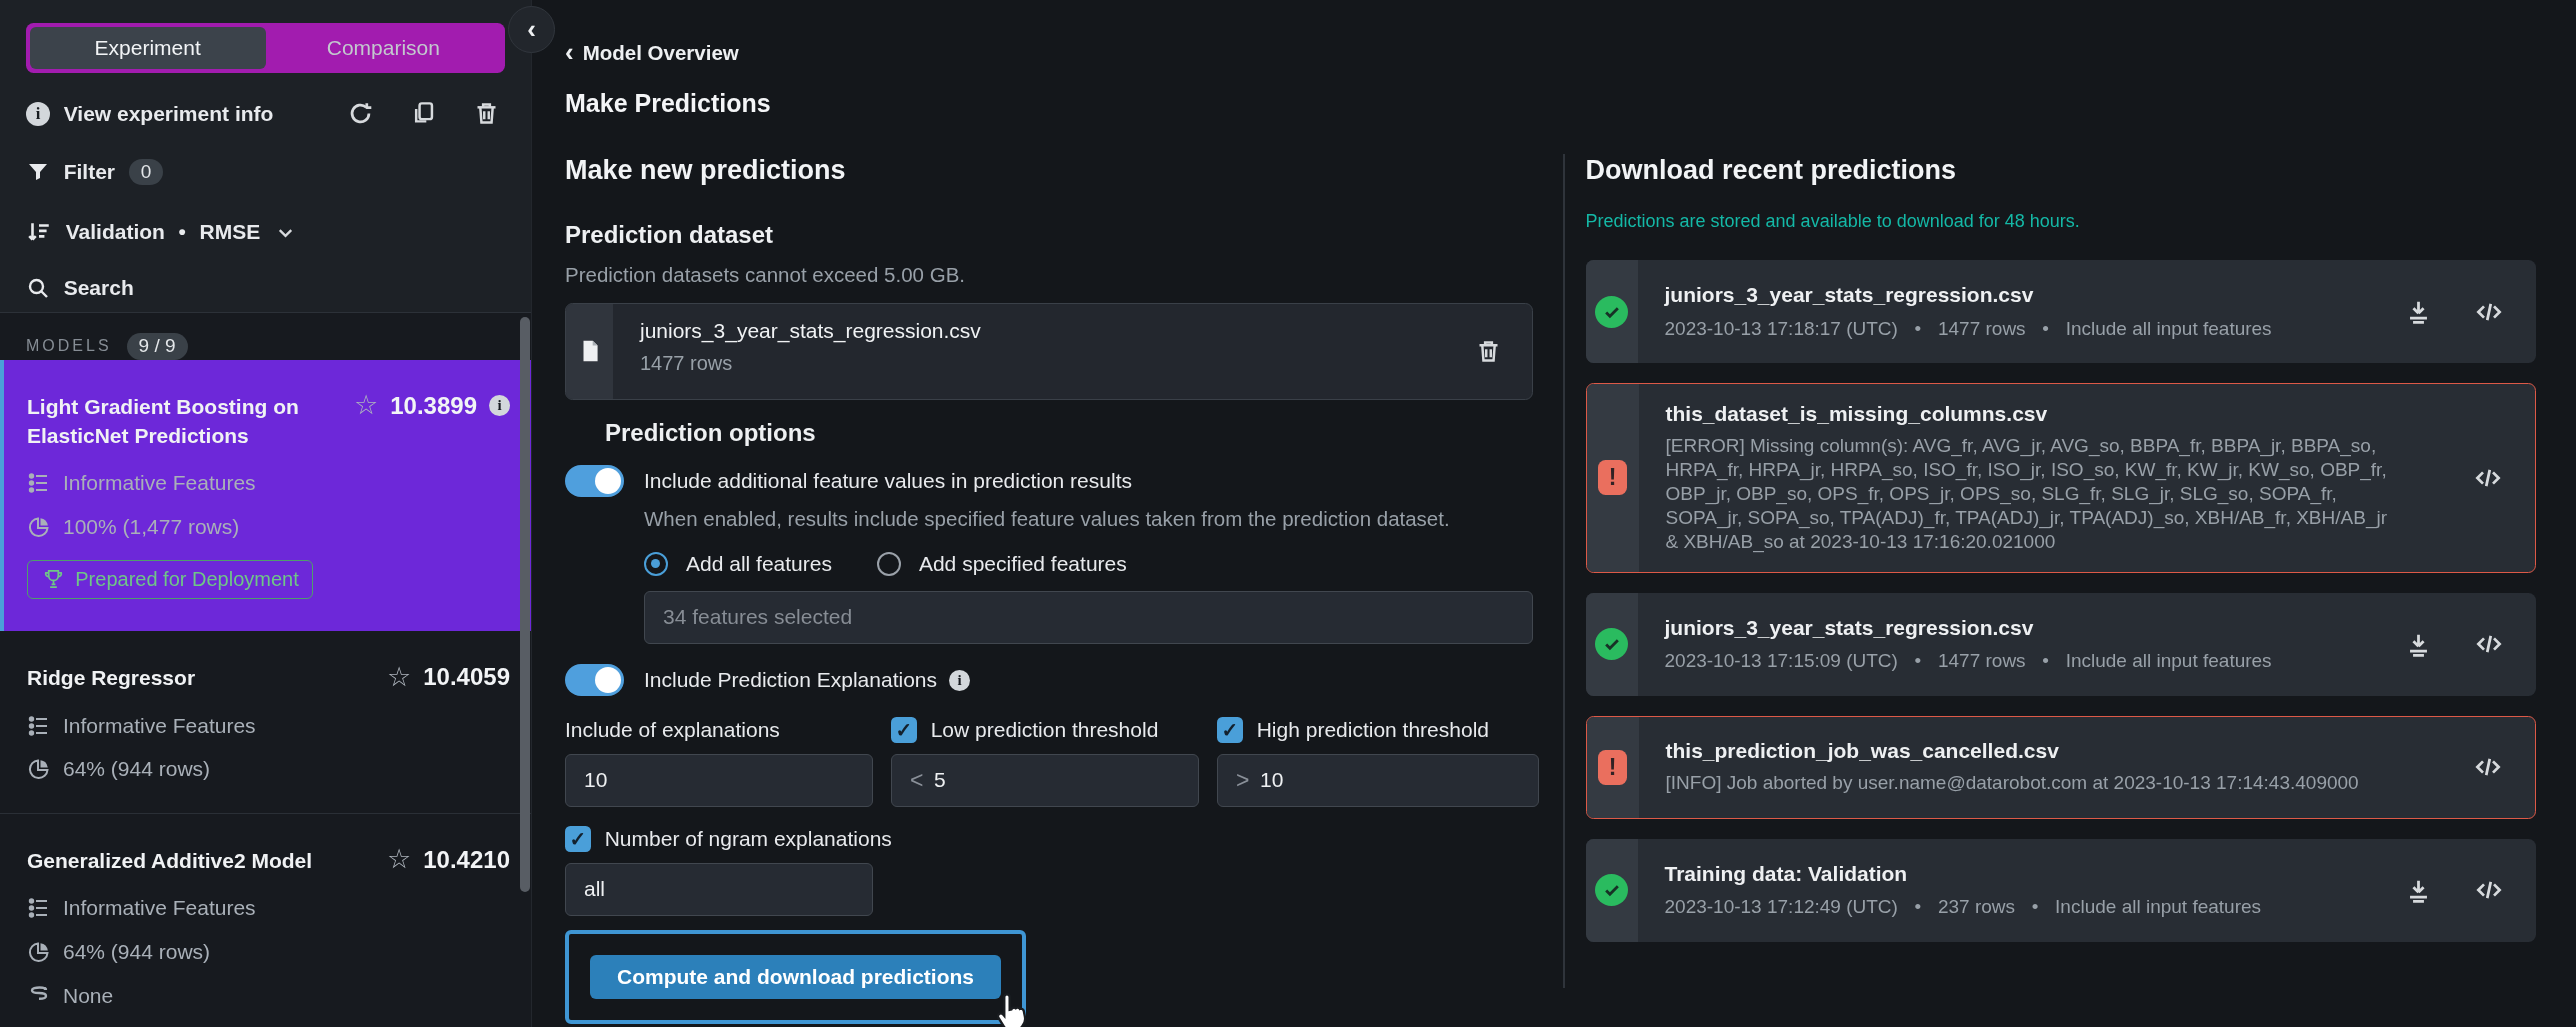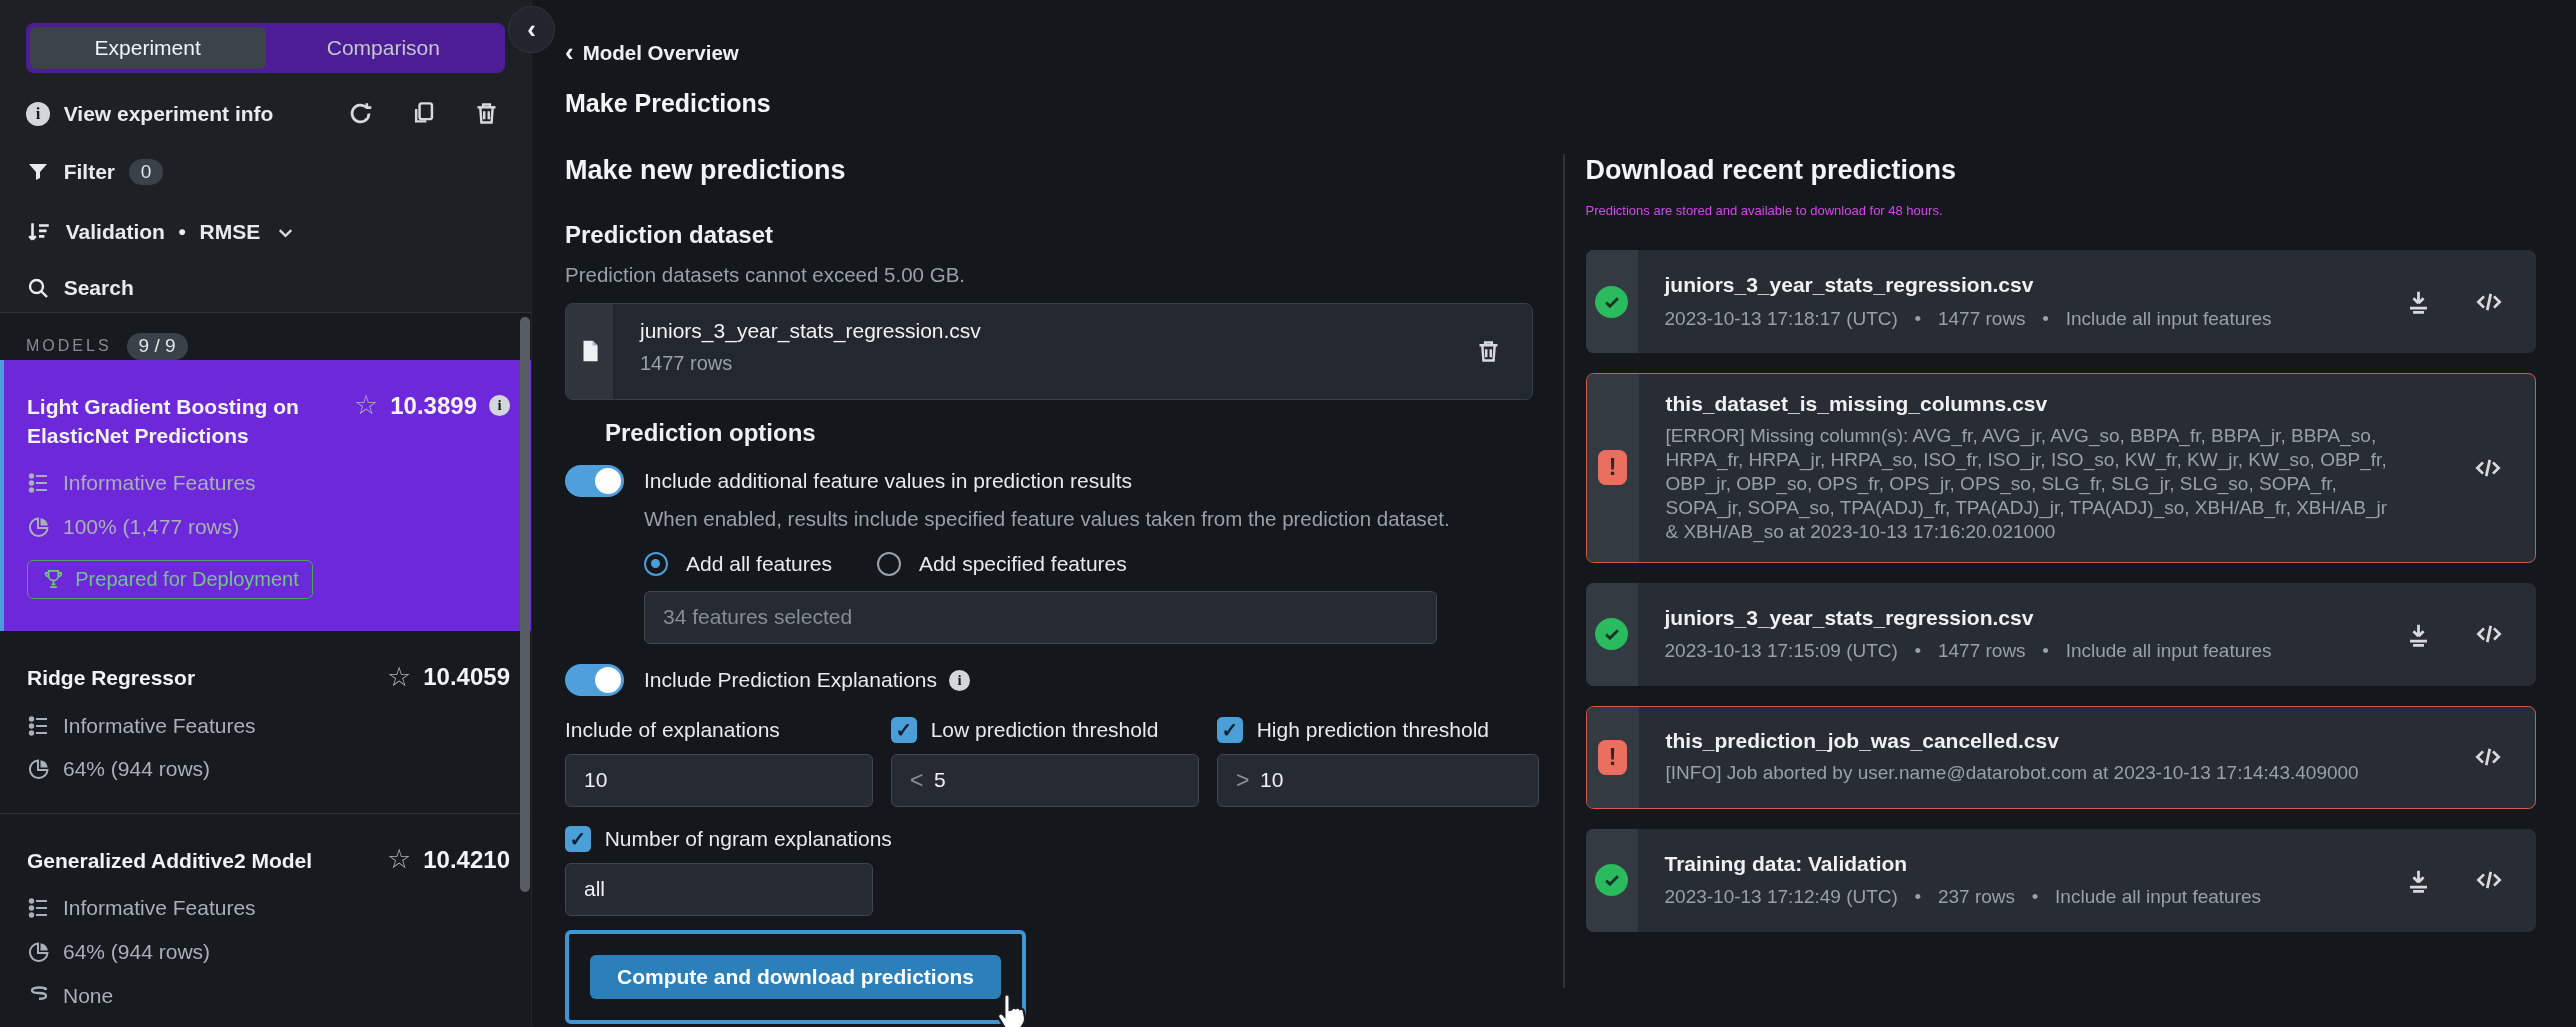--- a/index.html
+++ b/index.html
@@ -7,21 +7,21 @@
   body {
     font-family:"Liberation Sans", sans-serif;
     background:#14171b; color:#e8eaed;
     font-size:21px;
   }
   .app { display:flex; width:2576px; height:1027px; position:relative; }
 
   
   .sidebar { width:532px; height:100%; background:#171a1f; position:relative; flex:none; border-right:1.5px solid #23272d; }
   .sidebar-top { background:#1d2126; padding:23px 26px 0 26px; height:313px; border-bottom:0.8px solid #2c3138; }
-  .tabs { display:flex; background:#4c1d95; border-radius:7.6px; padding:3.8px; height:50px; }
+  .tabs { display:flex; background:#a21caf; border-radius:7.6px; padding:3.8px; height:50px; }
   .tab { flex:1; display:flex; align-items:center; justify-content:center; border-radius:6px; color:#c3c8ce; font-size:21px; }
   .tab.active { background:#3c434b; color:#f2f4f6; }
   .siderow { display:flex; align-items:center; gap:13.7px; font-weight:bold; color:#e8eaed; }
   .row-expinfo { margin-top:24px; height:33px; }
   .row-filter { margin-top:27px; height:30px; }
   .row-sort { margin-top:30px; height:30px; }
   .row-search { margin-top:26px; height:29px; }
   .icon { display:inline-flex; align-items:center; justify-content:center; flex:none; }
   .icon svg { display:block; }
   .info-dot { width:24px; height:24px; border-radius:50%; background:#d3d7db; color:#181c21; font-weight:bold; font-size:16.7px; display:inline-flex; align-items:center; justify-content:center; font-family:"Liberation Serif", serif; flex:none; }
@@ -73,33 +73,33 @@
   .toggle-desc { margin-left:79px; margin-top:9px; color:#98a0a8; font-size:20.5px; line-height:26px; }
   .radio-row { margin-left:79px; margin-top:16.7px; display:flex; align-items:center; gap:18px; height:30px; }
   .radio { width:24px; height:24px; border-radius:50%; border:2.3px solid #9aa1a9; position:relative; flex:none; }
   .radio.selected { border-color:#4a9fd9; }
   .radio.selected::after { content:''; position:absolute; left:5.3px; top:5.3px; width:9px; height:9px; border-radius:50%; background:#4a9fd9; }
   .radio-label { margin-right:27px; }
   .field { background:#262b33; border:0.8px solid #41474f; border-radius:6px; height:53px; display:flex; align-items:center; padding:0 18px; gap:10.6px; }
   .field input { background:transparent; border:none; outline:none; color:#eef0f2; font-size:21px; font-family:"Liberation Sans", sans-serif; width:100%; }
   .field .prefix { color:#8a9099; font-size:23px; }
   .field.dim input { color:#878d95; }
-  .features-field { margin-left:79px; margin-top:12px; width:793px;align-items:center; }
+  .features-field { margin-left:79px; margin-top:12px; width:889px;align-items:center; }
   .grid3 { margin-top:18px; display:grid; grid-template-columns:308px 308px 322px; column-gap:18px; }
   .grid-label { display:flex; align-items:center; gap:13.7px; height:30px; font-size:21px; color:#e8eaed; }
   .grid3 .field { margin-top:9px; }
   .checkbox { width:26px; height:26px; border-radius:5.3px; background:#4a9fd9; color:#13212e; display:inline-flex; align-items:center; justify-content:center; font-size:20px; font-weight:bold; flex:none; }
   .ngram-row { margin-top:16.7px; display:flex; align-items:center; gap:13.7px; height:30px; }
   .ngram-field { margin-top:9px; width:308px; }
   .submit-wrap { margin-top:14px; display:inline-block; border:4.6px solid #3f96d4; border-radius:6px; padding:21px; position:relative; }
   .submit-btn { background:#2c80ba; border:none; border-radius:6px; color:#ffffff; font-weight:bold; font-size:21px; font-family:"Liberation Sans", sans-serif; height:44px; padding:0 27px; display:flex; align-items:center; }
   .cursor { position:absolute; right:-10.6px; bottom:-23px; z-index:10; }
 
   
-  .recent-sub { color:#d946ef; font-size:13px; line-height:26px; margin-top:11px; }
+  .recent-sub { color:#14b8a6; font-size:18px; line-height:26px; margin-top:21px; }
   .recent-rows { margin-top:26px; display:flex; flex-direction:column; gap:20px; }
   .rrow { display:flex; align-items:stretch; background:#282d34; border-radius:7.6px; overflow:hidden; min-height:103px; }
   .rrow.error { border:1.5px solid #dd5947; }
   .rstrip { width:52px; background:#343a42; display:flex; align-items:center; justify-content:center; flex:none; }
   .rbody { flex:1; padding:18px 0 18px 27px; display:flex; flex-direction:column; justify-content:center; }
   .rtitle { font-weight:600; font-size:21px; color:#eef0f2; }
   .rmeta { display:flex; align-items:center; gap:16.7px; margin-top:10.6px; color:#98a0a8; font-size:19px;text-align:center; }
   .rmsg { margin-top:7.6px; color:#98a0a8; font-size:19px; line-height:24px; padding-right:83px; }
   .ractions { display:flex; align-items:center; gap:41px; padding-right:32px; }
   .ok-badge { width:33px; height:32px; border-radius:50%; background:#2abb5f; display:flex; align-items:center; justify-content:center; }

